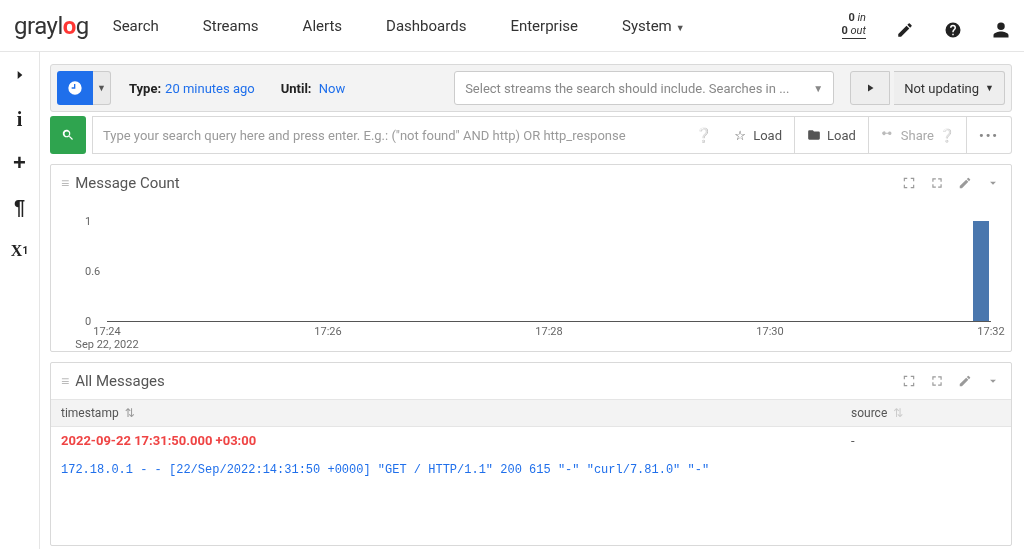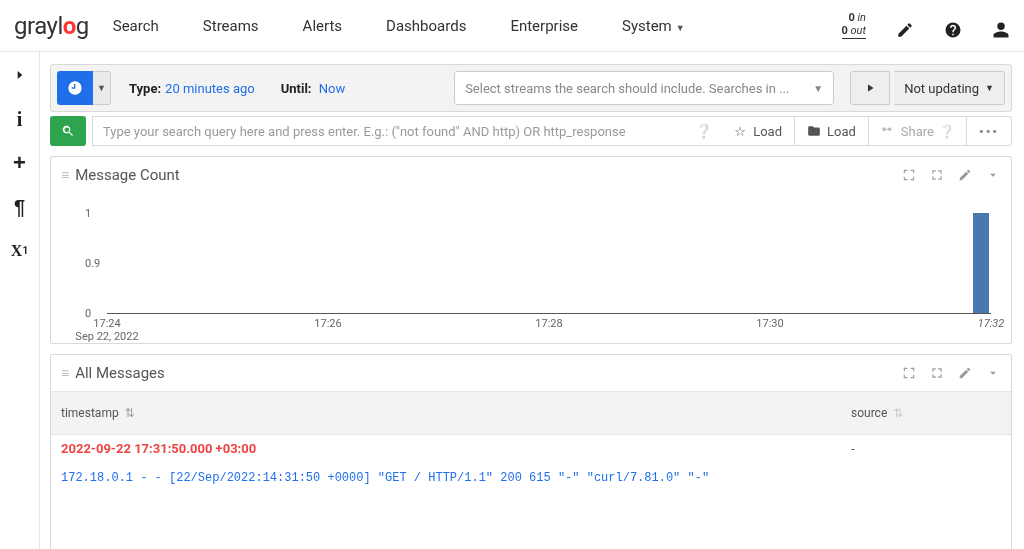--- a/index.html
+++ b/index.html
@@ -31,21 +31,21 @@
   .tr-caret{background:#eaeaea;border:1px solid #ccc;border-left:none;border-radius:0 3px 3px 0;width:18px;display:flex;align-items:center;justify-content:center;color:#555;font-size:9px}
   .fromuntil{flex:1;display:flex;align-items:center;padding:0 14px;font-size:13px}
   .fromuntil b{color:#222;margin-right:4px}
   .fromuntil .val{color:#1f6feb}
   .fu-gap{width:26px}
   .streams{flex:0 0 380px;display:flex;align-items:center;border:1px solid #ccc;border-radius:3px;background:#fff;padding:0 10px;color:#888;font-size:13px;justify-content:space-between}
   .runbtn{width:40px;background:#eee;border:1px solid #ccc;border-radius:3px 0 0 3px;display:flex;align-items:center;justify-content:center}
   .runbtn svg{width:12px;height:14px;fill:#333}
   .refresh{background:#eee;border:1px solid #ccc;border-left:none;border-radius:0 3px 3px 0;display:flex;align-items:center;padding:0 10px;color:#333;font-size:13px;gap:6px}
   
-  .qrow2{display:flex;gap:0;align-items:stretch;height:30px;margin-top:4px}
+  .qrow2{display:flex;gap:0;align-items:stretch;height:38px;margin-top:4px}
   .go{background:#2fa44f;width:36px;border-radius:3px;display:flex;align-items:center;justify-content:center;margin-right:6px}
   .go svg{fill:#fff;width:14px;height:14px}
   .qinput{flex:1;border:1px solid #d9d9d9;border-right:0;border-radius:0; display:flex;align-items:center;padding:0 10px;font:13px/1 "Courier New",monospace;color:#9a9a9a;position:relative;background:#fff}
   .bulb{position:absolute;right:8px;top:50%;transform:translateY(-50%);color:#6f42c1;font-size:14px}
   .tool{border:1px solid #d9d9d9;border-left:0;background:#fff;display:flex;align-items:center;padding:0 12px;color:#555;font-size:13px;gap:6px}
   .tool.disabled{color:#aaa}
   .tool:last-child{border-radius:0 3px 3px 0}
   .tool .ico{width:14px;height:14px;display:inline-flex;align-items:center;justify-content:center}
   
   .panel{border:1px solid #d9d9d9;border-radius:2px;margin-top:10px;background:#fff}
@@ -54,21 +54,21 @@
   .panel-h .sp{flex:1}
   .panel-h .act{color:#9a9a9a;margin-left:12px;width:16px;height:16px;display:inline-flex;align-items:center;justify-content:center}
   .panel-h .act svg{width:14px;height:14px;fill:#9a9a9a}
   
   .chart{position:relative;height:150px;padding:10px 20px 6px 56px}
   .ylab{position:absolute;left:34px;font-size:11px;color:#666;transform:translateY(-50%)}
   .axis-x{position:absolute;left:56px;right:20px;height:1px;background:#555}
   .bar{position:absolute;width:16px;background:#4a77ae}
   .xtick{position:absolute;font-size:11px;color:#666;transform:translateX(-50%);white-space:nowrap;text-align:center}
   
-  .thead{display:flex;background:#f3f3f3;border-top:1px solid #e5e5e5;border-bottom:1px solid #e5e5e5;font-size:12px;color:#555;padding:14px 10px}
+  .thead{display:flex;background:#f3f3f3;border-top:1px solid #e5e5e5;border-bottom:1px solid #e5e5e5;font-size:12px;color:#555;padding:6px 10px}
   .thead .col1{flex:0 0 790px;display:flex;align-items:center;gap:6px}
   .thead .col2{flex:1;display:flex;align-items:flex-end;gap:6px}
   .sort-ic{color:#999}
   .trow{padding:6px 10px;display:flex}
   .trow .col1{flex:0 0 790px}
   .trow .col2{flex:1;color:#555}
   .ts{font-weight:700;color:#ef4444;font-size:13px}
   .msg{font:12px/1.5 "Courier New",monospace;color:#1f6feb;margin-top:13px;word-break:break-all}
   .caret-d{font-size:9px;color:#555;margin-left:4px}
 </style>
@@ -208,28 +208,28 @@
           </svg>
         </span>
       <span class="act">
           <svg viewBox="0 0 24 24">
             <path d="M7 10l5 5 5-5z"></path>
           </svg>
         </span>
     </div>
     <div class="chart" id="chart">
         <div class="ylab" style="top: 120px;">0</div>
-        <div class="ylab" style="top: 70px;">0.9</div>
+        <div class="ylab" style="top: 70px;">0.6</div>
         <div class="ylab" style="top: 20px;">1</div>
         <div class="axis-x" style="top: 120px;"></div>
         <div class="xtick" style="left: 56px; top: 124px;">17:24<br>Sep 22, 2022</div>
         <div class="xtick" style="left: 277px; top: 124px;">17:26</div>
         <div class="xtick" style="left: 498px; top: 124px;">17:28</div>
         <div class="xtick" style="left: 719px; top: 124px;">17:30</div>
-        <div class="xtick" style="left: 940px; top: 124px; font-style: italic;">17:32</div>
+        <div class="xtick" style="left: 940px; top: 124px;">17:32</div>
         <div class="bar" style="left: 922px; top: 20px; height: 100px;"></div>
       </div>
   </div>
 
   <div class="panel">
     <div class="panel-h">
       <span class="grip">≡</span>
       <span>All Messages</span>
       <span class="sp"></span>
       <span class="act">

